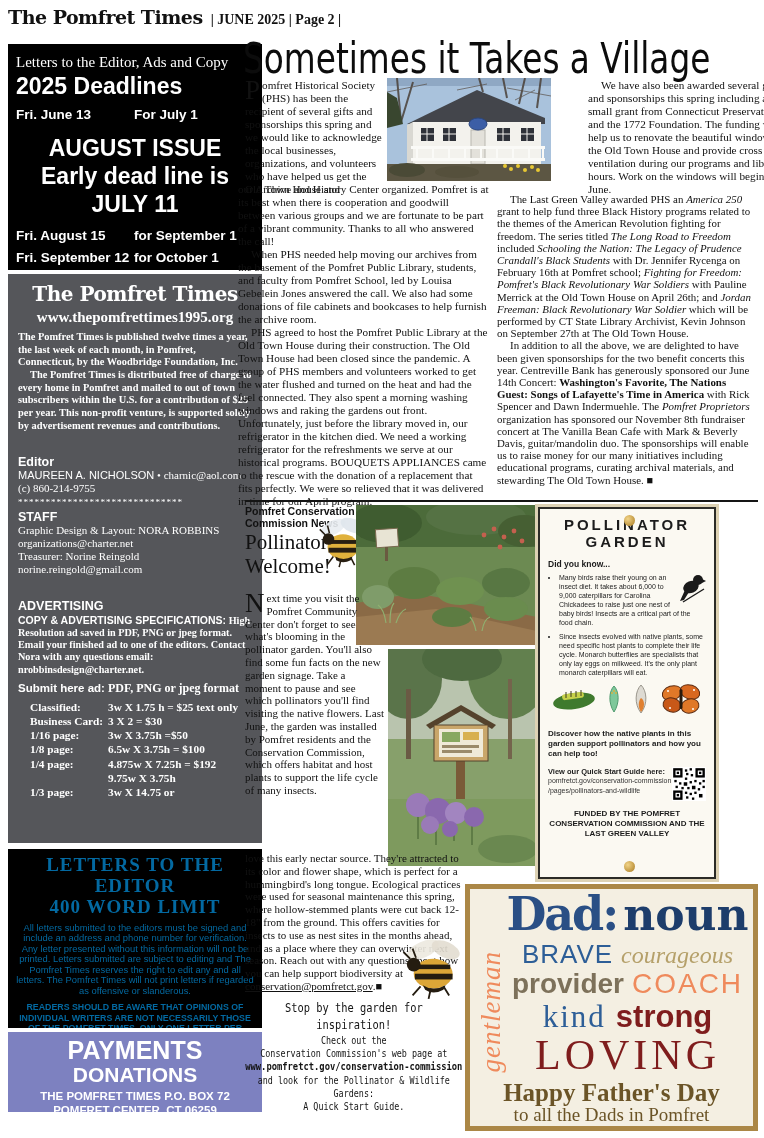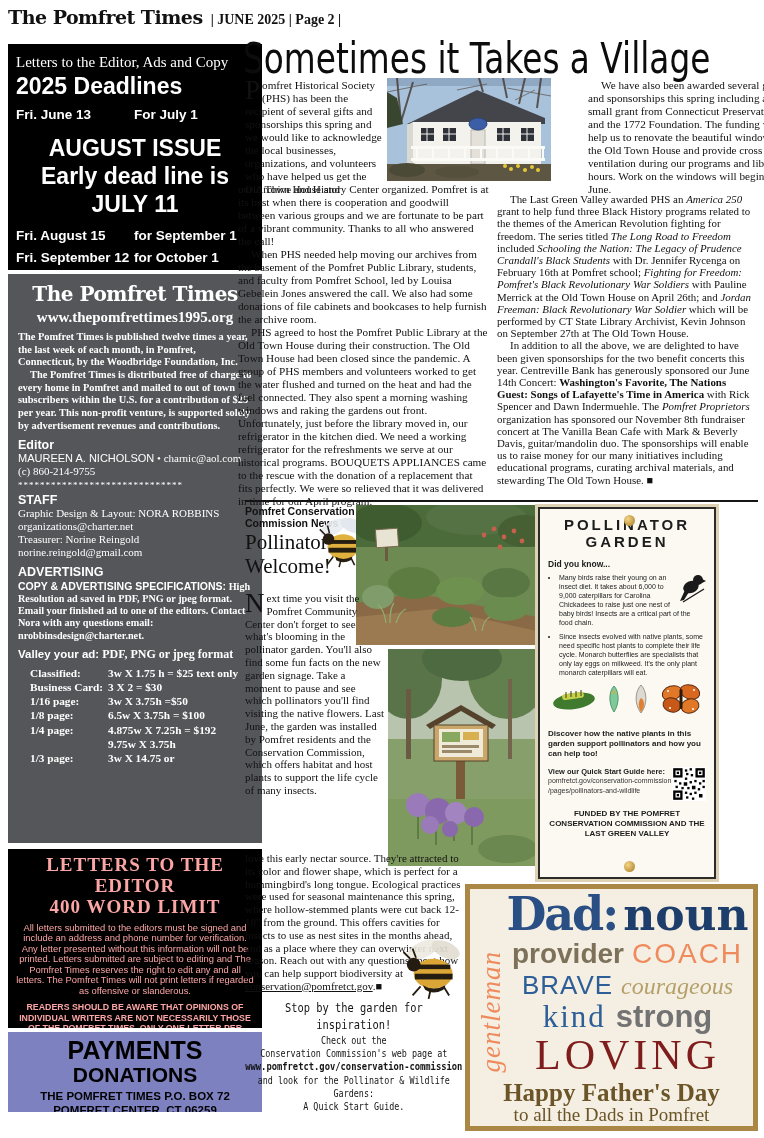--- a/index.html
+++ b/index.html
@@ -15,36 +15,36 @@
   .bd-title{font-family:"Liberation Serif",serif;font-size:15px;text-align:left;}
   .bd-sub{font-family:"Liberation Sans",sans-serif;font-weight:bold;font-size:23px;margin-top:2px;}
   .bd-row{display:flex;font-family:"Liberation Sans",sans-serif;font-weight:bold;font-size:13.5px;margin-top:7px;}
   .bd-row .d{width:118px;}
   .bd-august{font-family:"Liberation Sans",sans-serif;font-weight:bold;font-size:23px;text-align:center;line-height:1.22;margin-top:12px;margin-bottom:10px;}
   .box-masthead{top:274px;height:569px;background:#55565a;color:#fff;padding:8px 10px;}
   .mh-brand{font-family:"DejaVu Serif",serif;font-weight:bold;font-size:20px;text-align:center;letter-spacing:-0.5px;}
   .mh-url{font-family:"Liberation Serif",serif;font-weight:bold;font-size:15px;text-align:center;margin:3px 0 5px 0;}
   .mh-p{font-size:10.4px;font-weight:bold;line-height:1.22;margin:0;}
   .mh-p.ind{text-indent:12px;}
-  .mh-h{font-family:"Liberation Sans",sans-serif;font-weight:bold;font-size:12.5px;margin-top:5px;}
+  .mh-h{font-family:"Liberation Sans",sans-serif;font-weight:bold;font-size:12.5px;margin-top:22px;}
   .mh-line{font-size:11px;font-weight:normal;line-height:1.2;}
   .mh-line .cname{font-family:"Liberation Sans",sans-serif;}
   .mh-stars{font-size:9px;letter-spacing:1px;line-height:1;margin:3px 0;}
   .mh-mixed{font-size:10.2px;font-weight:bold;line-height:1.2;margin-top:1px;}
   .mh-mixed .lbl{font-family:"Liberation Sans",sans-serif;font-size:10.5px;}
   .mh-submit{font-size:12px;font-weight:bold;margin-top:5px;}
   .mh-submit .lbl{font-family:"Liberation Sans",sans-serif;font-size:11.5px;}
   .rates{margin-top:4px;}
   .rate-row{display:flex;padding-left:12px;font-size:11.3px;font-weight:bold;line-height:14.2px;}
   .rate-label{width:78px;flex:none;}
-  .box-letters{top:849px;height:179px;background:#000;color:#fca5a5;padding:6px 7px;text-align:center;}
+  .box-letters{top:849px;height:179px;background:#000;color:#0369a1;padding:6px 7px;text-align:center;}
   .lt-title{font-family:"Liberation Serif",serif;font-weight:bold;font-size:19px;letter-spacing:1px;line-height:1.1;}
   .lt-p1{font-family:"Liberation Sans",sans-serif;font-size:9.4px;line-height:1.12;margin-top:5px;}
   .lt-p2{font-family:"Liberation Sans",sans-serif;font-weight:bold;font-size:8.8px;line-height:1.18;margin-top:6px;}
-  .box-payments{top:1032px;height:80px;background:#7d81c0;color:#000000;text-align:center;padding-top:6px;
+  .box-payments{top:1032px;height:80px;background:#7d81c0;color:#ffffff;text-align:center;padding-top:6px;
                 font-family:"Liberation Sans",sans-serif;font-weight:bold;}
   .pay1{font-size:25px;line-height:1;}
   .pay2{font-size:21px;line-height:1.1;}
   .pay3{font-size:11.5px;line-height:1.25;margin-top:3px;}
   
   .headline{position:absolute;left:243px;top:34px;font-family:"DejaVu Sans",sans-serif;font-weight:normal;
             font-size:42px;color:#0c0c0c;transform:scaleX(0.78);transform-origin:left top;white-space:nowrap;}
   .body-text{font-size:11.2px;line-height:13px;text-align:left;}
   .body-text p{margin:0;}
   .body-text p.ind{text-indent:13px;}
@@ -102,21 +102,21 @@
   .dad-vertical{position:absolute;left:6px;top:62px;writing-mode:vertical-rl;transform:rotate(180deg);
                 font-style:italic;font-size:27px;color:#ef8a5c;letter-spacing:1px;}
   .dad-row{margin-left:32px;line-height:1;}
   .w-dad{font-family:"DejaVu Serif",serif;font-weight:bold;font-size:46px;color:#2a4f85;letter-spacing:-2px;}
   .w-noun{font-family:"DejaVu Serif",serif;font-weight:bold;font-size:44px;color:#1d3d6b;margin-left:6px;}
   .w-brave{font-family:"Liberation Sans",sans-serif;font-size:26px;color:#2d5e97;letter-spacing:1px;}
   .w-courageous{font-style:italic;font-size:24px;color:#b5a06a;margin-left:8px;}
   .w-provider{font-family:"Liberation Sans",sans-serif;font-weight:bold;font-size:28px;color:#7d715a;}
   .w-coach{font-family:"Liberation Sans",sans-serif;font-size:28px;color:#ef8a5c;letter-spacing:2px;margin-left:8px;}
   .w-kind{font-size:31px;color:#2d5e97;letter-spacing:2px;}
-  .w-strong{font-family:"Liberation Sans",sans-serif;font-weight:bold;font-size:31px;color:#737373;margin-left:10px;}
+  .w-strong{font-family:"Liberation Sans",sans-serif;font-weight:bold;font-size:31px;color:#7f1d1d;margin-left:10px;}
   .w-loving{font-size:42px;color:#7f1d1d;letter-spacing:4px;}
   .dad-happy{font-weight:bold;font-size:25px;color:#6b5427;line-height:1;margin-top:4px;}
   .dad-sub{font-size:19px;color:#6b5427;line-height:1.1;}
   .r1{margin-top:2px;} .r2{margin-top:4px;} .r3{margin-top:3px;} .r4{margin-top:3px;} .r5{margin-top:2px;}
 </style>
 </head>
 <body>
 
 <div class="page">
 
@@ -161,21 +161,21 @@
     <div class="mh-h" style="margin-top:0;">STAFF</div>
     <div class="mh-line cname">Graphic Design &amp; Layout: NORA ROBBINS</div>
     <div class="mh-line">organizations@charter.net</div>
     <div class="mh-line cname">Treasurer: Norine Reingold</div>
     <div class="mh-line">norine.reingold@gmail.com</div>
     <div class="mh-h">ADVERTISING</div>
     <div class="mh-mixed">
       <span class="lbl">COPY &amp; ADVERTISING SPECIFICATIONS:</span><span>  High Resolution ad saved in PDF, PNG or jpeg format. Email your finished ad to one of the editors. Contact Nora with any questions email: nrobbinsdesign@charter.net.</span>
     </div>
     <div class="mh-submit">
-      <span class="lbl">Valley your ad:</span><span> PDF, PNG or jpeg format</span>
+      <span class="lbl">Submit here ad:</span><span> PDF, PNG or jpeg format</span>
     </div>
     <div class="rates">
       <div class="rate-row">
           <span class="rate-label">Classified:</span>
           <span class="rate-value">3w X 1.75 h = $25 text only</span>
         </div>
       <div class="rate-row">
           <span class="rate-label">Business Card:</span>
           <span class="rate-value">3 X 2 = $30</span>
         </div>
@@ -502,26 +502,26 @@
     </div>
     <div class="funded">FUNDED BY THE POMFRET CONSERVATION COMMISSION AND THE LAST GREEN VALLEY</div>
     <div class="pin pin-bottom"></div>
   </div>
 
   <div class="dad-card">
     <div class="dad-vertical">gentleman</div>
     <div class="dad-row r1">
       <span class="w-dad">Dad:</span><span class="w-noun">noun</span>
     </div>
+    <div class="dad-row r2">
+      <span class="w-brave">BRAVE</span><span class="w-courageous">courageous</span>
+    </div>
     <div class="dad-row r3">
       <span class="w-provider">provider</span><span class="w-coach">COACH</span>
     </div>
-    <div class="dad-row r2">
-      <span class="w-brave">BRAVE</span><span class="w-courageous">courageous</span>
-    </div>
     <div class="dad-row r4">
       <span class="w-kind">kind</span><span class="w-strong">strong</span>
     </div>
     <div class="dad-row r5">
       <span class="w-loving">LOVING</span>
     </div>
     <div class="dad-happy">Happy Father's Day</div>
     <div class="dad-sub">to all the Dads in Pomfret</div>
   </div>
 

